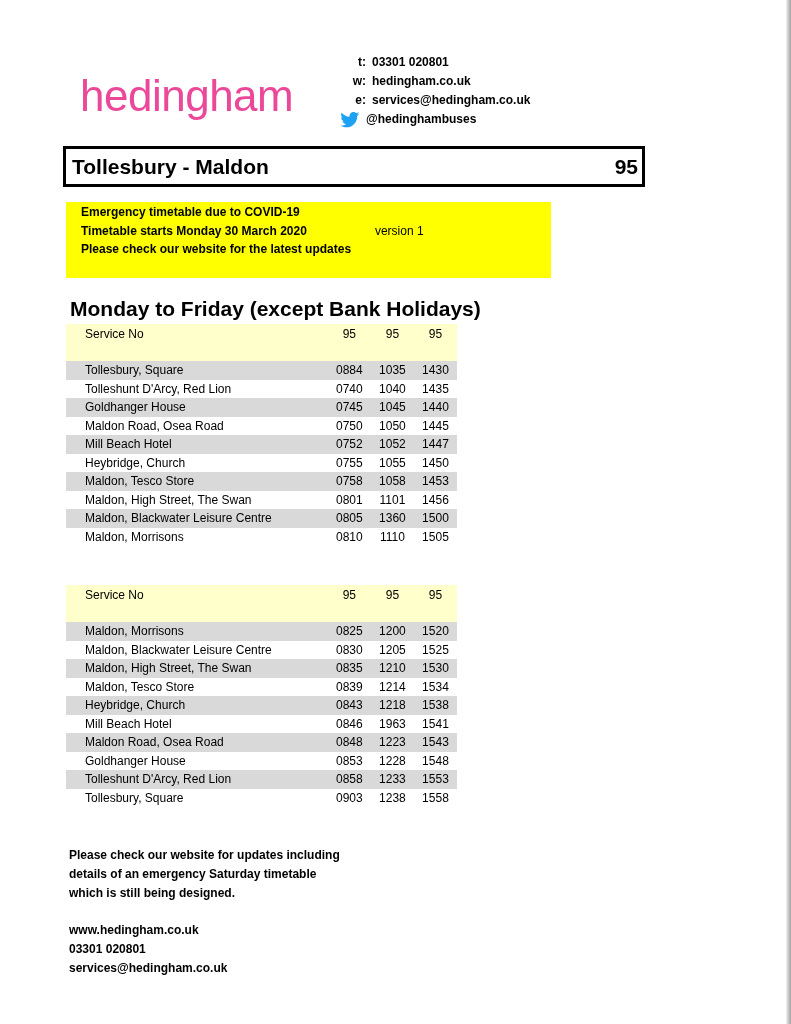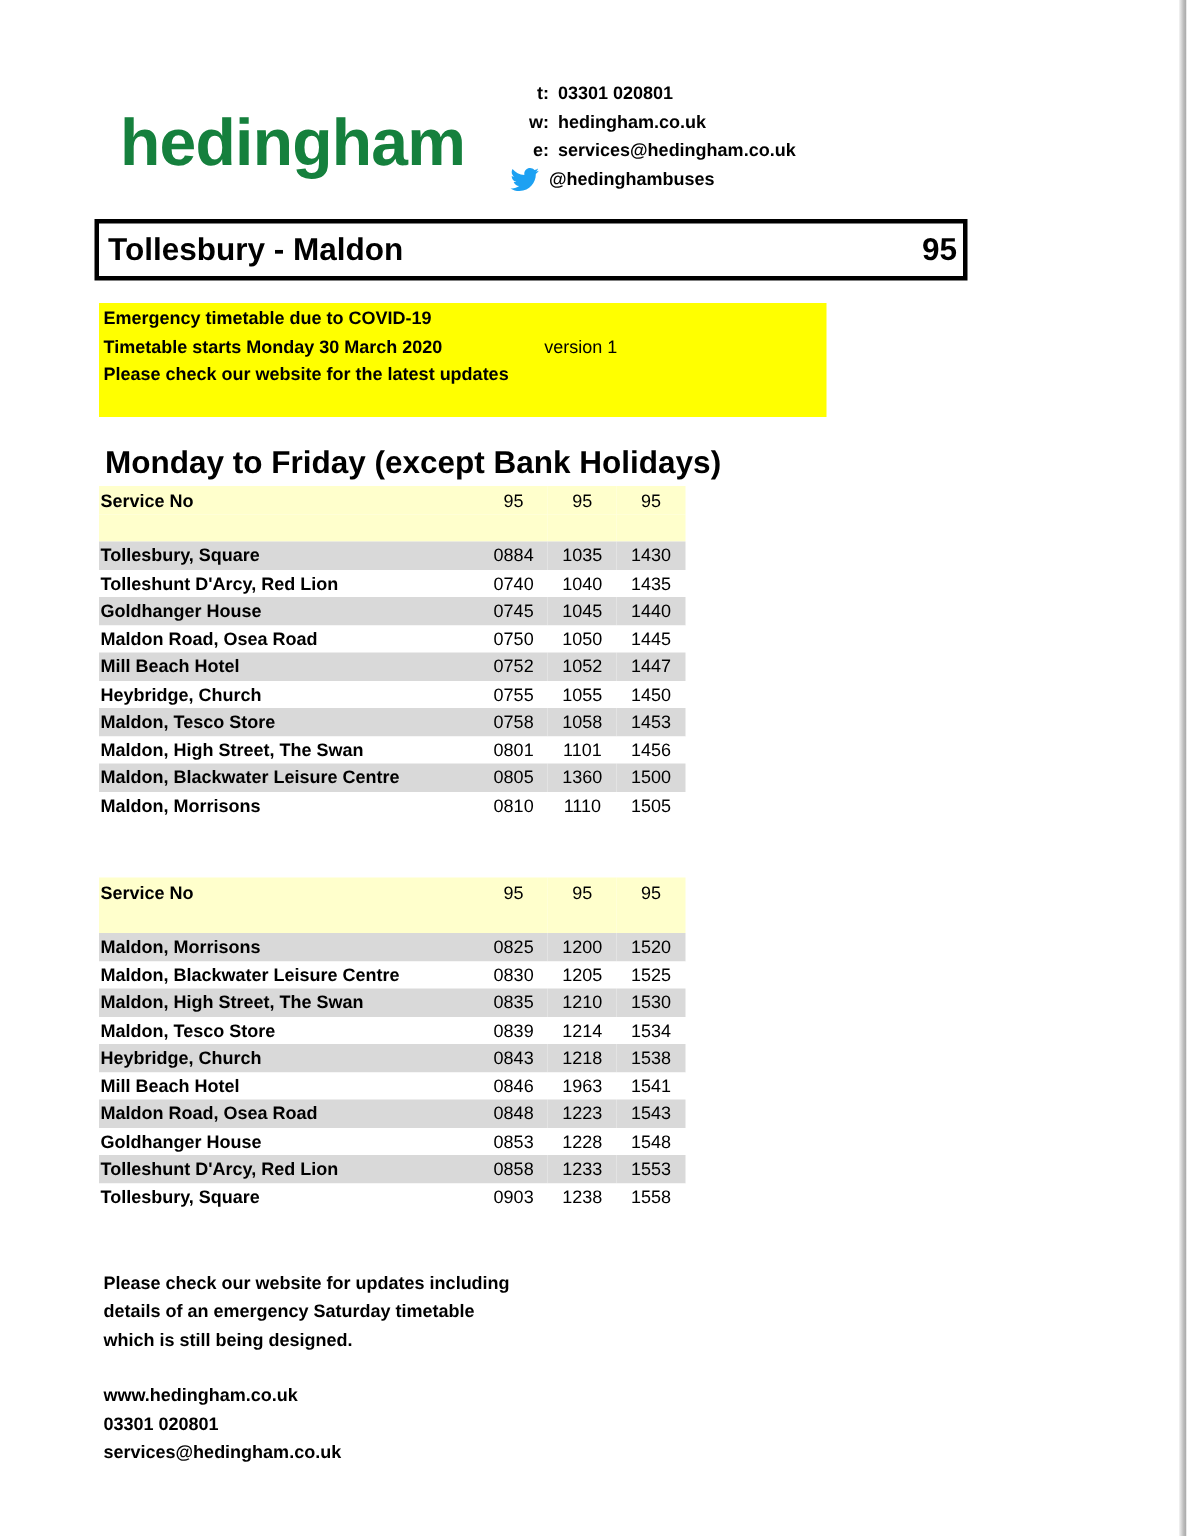--- a/index.html
+++ b/index.html
@@ -2,39 +2,39 @@
 <html><head>
 <meta charset="utf-8">
 <style>
   html, body { margin: 0; padding: 0; }
   body {
     width: 791px; height: 1024px; background: #ffffff; position: relative; overflow: hidden;
     font-family: "Liberation Sans", sans-serif; color: #000;
   }
   .page-edge { position: absolute; right: 0; top: 0; width: 5px; height: 1024px;
     background: linear-gradient(to right, #f4f4f4, #bdbdbd 60%, #a6a6a6); }
-  .logo { position: absolute; left: 80px; top: 74px; font-size: 44px; font-weight: bold;
-    color: #15803d; letter-spacing: -0.5px; line-height: 1; }
+  .logo { position: absolute; left: 80px; top: 74px; font-size: 44px; font-weight: normal;
+    color: #ec4899; letter-spacing: -0.5px; line-height: 1; }
   .contact { position: absolute; left: 338px; top: 55px; font-size: 12px; font-weight: bold; }
   .contact-row { height: 19px; line-height: 15px; display: flex; }
   .contact-key { width: 28px; text-align: right; padding-right: 6px; }
   .tw-icon { width: 28px; display: flex; justify-content: flex-end; padding-right: 6px; box-sizing: border-box; }
   .title-box { position: absolute; left: 63px; top: 146px; width: 576px; height: 35px;
     border: 3px solid #000; box-sizing: content-box; display: flex; align-items: center;
     justify-content: space-between; padding: 0 0 0 0; gap: 44px; }
   .title-text { font-size: 21px; font-weight: bold; padding-left: 6px; }
   .title-num { font-size: 21px; font-weight: bold; padding-right: 4px; }
   .notice { position: absolute; left: 66px; top: 202px; width: 485px; height: 76px;
     background: #ffff00; font-size: 12px; font-weight: bold; padding-top: 2px; box-sizing: border-box; }
-  .notice-line { height: 18.5px; line-height: 17px; padding-left: 3px; white-space: nowrap; }
+  .notice-line { height: 18.5px; line-height: 17px; padding-left: 3px; white-space: nowrap; margin-left: 12px; }
   .version { font-weight: normal; margin-left: 68px; }
   .day-heading { position: absolute; left: 70px; top: 297px; font-size: 21px; font-weight: bold; }
   table.tt { position: absolute; left: 66px; border-collapse: collapse; width: 391px; font-size: 12px; }
   table.tt td { padding: 0; height: 18.5px; line-height: 18px; }
-  table.tt td.stop { padding-left: 1px; width: 253px; white-space: nowrap; font-weight: bold; }
+  table.tt td.stop { padding-left: 19px; width: 253px; white-space: nowrap; }
   table.tt td.t { width: 46px; text-align: center; }
   table.tt td.t:last-child { width: 46px; }
   tr.head td { background: #ffffcc; height: 19px; }
   tr.head-gap td { background: #ffffcc; height: 18px; }
   tr.shade td { background: #d9d9d9; }
   tr.plain td { background: #ffffff; }
   #tbl1 { top: 324px; }
   #tbl2 { top: 585px; }
   .footer { position: absolute; left: 69px; top: 847px; font-size: 12px; font-weight: bold; }
   .footer-line { height: 19px; line-height: 17px; }

